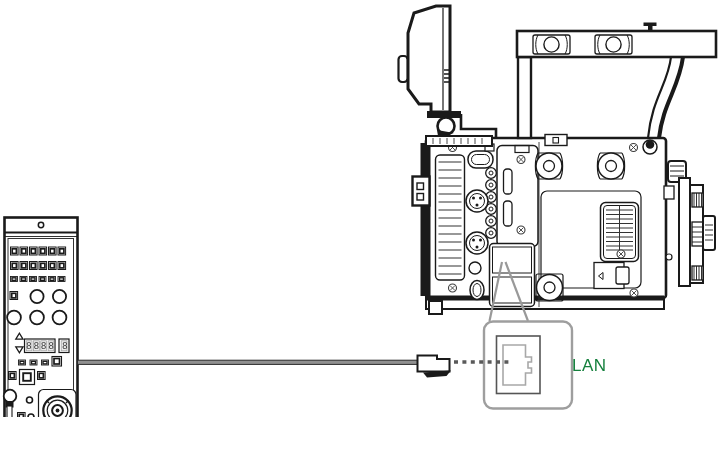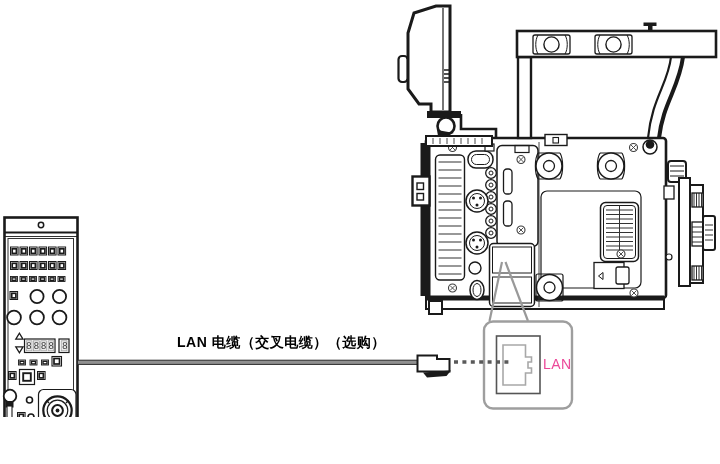--- a/index.html
+++ b/index.html
@@ -4,21 +4,21 @@
 <style>
   html,body{margin:0;padding:0;background:#fff;}
   .stage{
     position:relative;width:720px;height:417px;background:#ffffff;
     overflow:hidden;font-family:"Liberation Sans","DejaVu Sans",sans-serif;
   }
   .stage svg{position:absolute;left:0;top:0;}
   .label{position:absolute;color:#000;white-space:nowrap;}
   .label-cable{left:177px;top:334px;font-size:14px;font-weight:700;letter-spacing:0.5px;}
   .label-panel{left:84px;top:437px;font-size:15px;font-weight:700;letter-spacing:1px;}
-  .label-lan{left:543px;top:356px;font-size:14px;font-weight:400;color:#ec4899;letter-spacing:0.5px;}
+  .label-lan{left:572px;top:356px;font-size:17px;font-weight:400;color:#15803d;letter-spacing:0.5px;}
 </style>
 </head>
 <body>
 
 <div class="stage">
 
 <svg width="720" height="464" viewBox="0 0 720 464" xmlns="http://www.w3.org/2000/svg">
   <defs>
     <g id="btn">
       <rect x="0" y="0" width="7.6" height="8" fill="#fff" stroke="#1a1a1a" stroke-width="1"></rect>
@@ -281,16 +281,15 @@
     <path d="M505.5,262 L528,321" stroke="#999999" stroke-width="2.2"></path>
     <rect x="484" y="321.5" width="88" height="87" rx="9" fill="#fff" stroke="#9e9e9e" stroke-width="2.4"></rect>
     <g>
       <rect x="496.5" y="336" width="43.5" height="57.5" fill="#fff" stroke="#555" stroke-width="1.6"></rect>
       <path d="M503,345 L525.5,345 L525.5,357 L531.5,357 L531.5,362 L528,362 L528,368 L531.5,368 L531.5,373 L525.5,373 L525.5,385 L503,385 Z" fill="none" stroke="#a8a8a8" stroke-width="1.6"></path>
     </g>
     <line x1="454" y1="362" x2="511" y2="362" stroke="#5a5a5a" stroke-width="3.4" stroke-dasharray="4 4.4"></line>
   </g>
 </svg>
 
-<div class="label label-cable">LAN 电缆（交叉电缆）（选购）</div>
 <div class="label label-lan">LAN</div>
 
 </div>
 
 </body></html>

